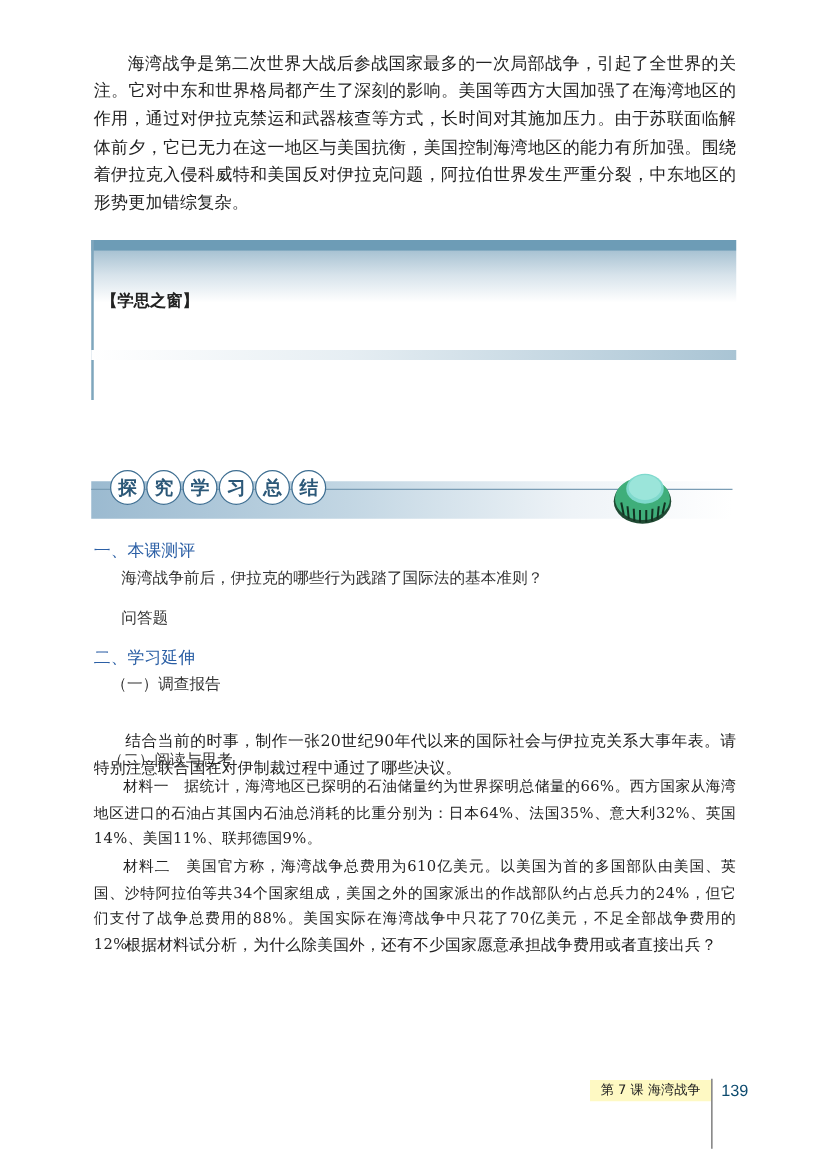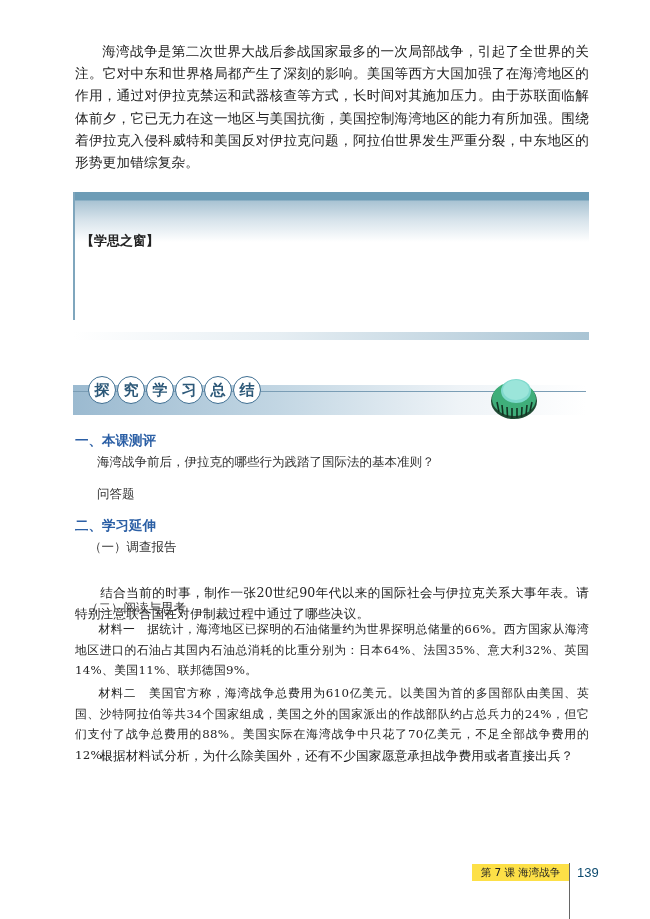--- a/index.html
+++ b/index.html
@@ -9,48 +9,48 @@
     }
     .para {
       position: absolute; left: 75px; width: 514px;
       font-size: 13.2px; line-height: 21.5px; text-align: justify; letter-spacing: 0.2px;
     }
     .indent { text-indent: 2em; }
     
     #intro { top: 40px; font-size: 13.6px; line-height: 22.2px; }
 
     
-    .callout { position: absolute; left: 73px; top: 192px; width: 516px; height: 148px; }
+    .callout { position: absolute; left: 73px; top: 192px; width: 516px; height: 96px; }
     .callout-top { position: absolute; left: 0; top: 0; width: 100%; height: 50px;
       background: linear-gradient(to bottom, #6d9cb6 0px, #6d9cb6 8px, #a9c3d3 9px, #d7e3eb 28px, #ffffff 50px); }
     .callout-left { position: absolute; left: 0; top: 0; width: 1.5px; height: 128px; background: #7fa6bd; }
     .callout-bottom { position: absolute; left: 0; bottom: 0; width: 100%; height: 8px;
       background: linear-gradient(to right, #ffffff 0%, #e6eef3 40%, #a9c4d4 100%); }
     .callout-title { position: absolute; left: 8px; top: 40px; font-size: 13px; font-weight: bold; font-family: "DejaVu Sans", sans-serif; color: #222; }
     .callout-quote { position: absolute; left: 8px; top: 60px; width: 500px; font-size: 11px; line-height: 18px; text-indent: 4em; color: #333; letter-spacing: 0.6px; }
     .callout-q { position: absolute; left: 36px; top: 98px; font-size: 11px; font-weight: bold; font-family: "DejaVu Sans", sans-serif; color: #222; }
 
     
     .banner { position: absolute; left: 73px; top: 385px; width: 513px; height: 30px;
       background: linear-gradient(to right, #9bbad0 0%, #c2d6e3 40%, #eef3f7 75%, #ffffff 100%); }
     .banner-line { position: absolute; left: 73px; top: 391px; width: 513px; height: 1px; background: #7a9db5; }
     .banner-chars { position: absolute; left: 88px; top: 376px; display: flex; gap: 1px; }
     .bchar { width: 26px; height: 26px; border-radius: 50%; border: 1.5px solid #3f6f92; background: #ffffff;
       display: flex; align-items: center; justify-content: center; font-size: 15px; color: #2c5878; font-weight: bold; }
     .medallion { position: absolute; left: 489px; top: 374px; width: 50px; height: 46px; }
 
     
-    .heading { position: absolute; left: 75px; font-family: "DejaVu Sans", sans-serif; font-weight: bold;
+    .heading { position: absolute; left: 75px; font-family: "DejaVu Sans", sans-serif; font-weight: normal;
       font-size: 13.5px; color: #2b5fa5; }
     .sub { position: absolute; left: 97px; font-size: 12.5px; color: #333; }
 
     .small { font-size: 11.8px; line-height: 20.5px; letter-spacing: 0.3px; }
 
     
-    .footer-label { position: absolute; left: 472px; top: 864px; width: 97px; height: 17px; background: #fde047;
+    .footer-label { position: absolute; left: 472px; top: 864px; width: 97px; height: 17px; background: #fef9c3;
       font-family: "DejaVu Sans", sans-serif; font-size: 10.5px; color: #222; text-align: center; line-height: 17px; }
     .footer-vline { position: absolute; left: 569px; top: 863px; width: 1px; height: 56px; background: #666; }
     .page-num { position: absolute; left: 577px; top: 864px; font-family: "Liberation Sans", sans-serif; font-size: 13px; color: #0c4a6e; line-height: 17px; }
   </style>
 </head>
 <body>
 
 <div id="intro" class="para indent">海湾战争是第二次世界大战后参战国家最多的一次局部战争，引起了全世界的关注。它对中东和世界格局都产生了深刻的影响。美国等西方大国加强了在海湾地区的作用，通过对伊拉克禁运和武器核查等方式，长时间对其施加压力。由于苏联面临解体前夕，它已无力在这一地区与美国抗衡，美国控制海湾地区的能力有所加强。围绕着伊拉克入侵科威特和美国反对伊拉克问题，阿拉伯世界发生严重分裂，中东地区的形势更加错综复杂。</div>
 
 <div class="callout">

